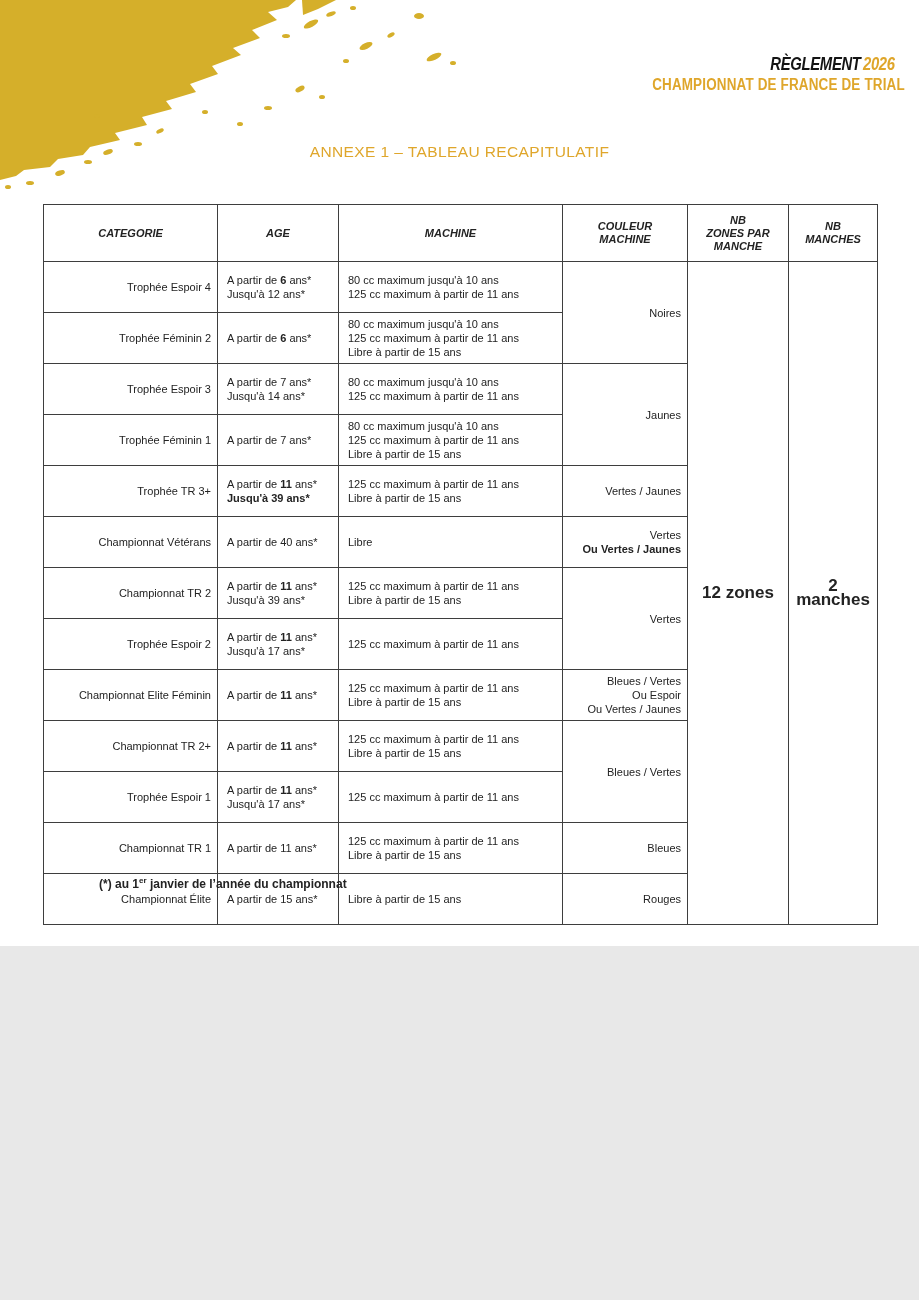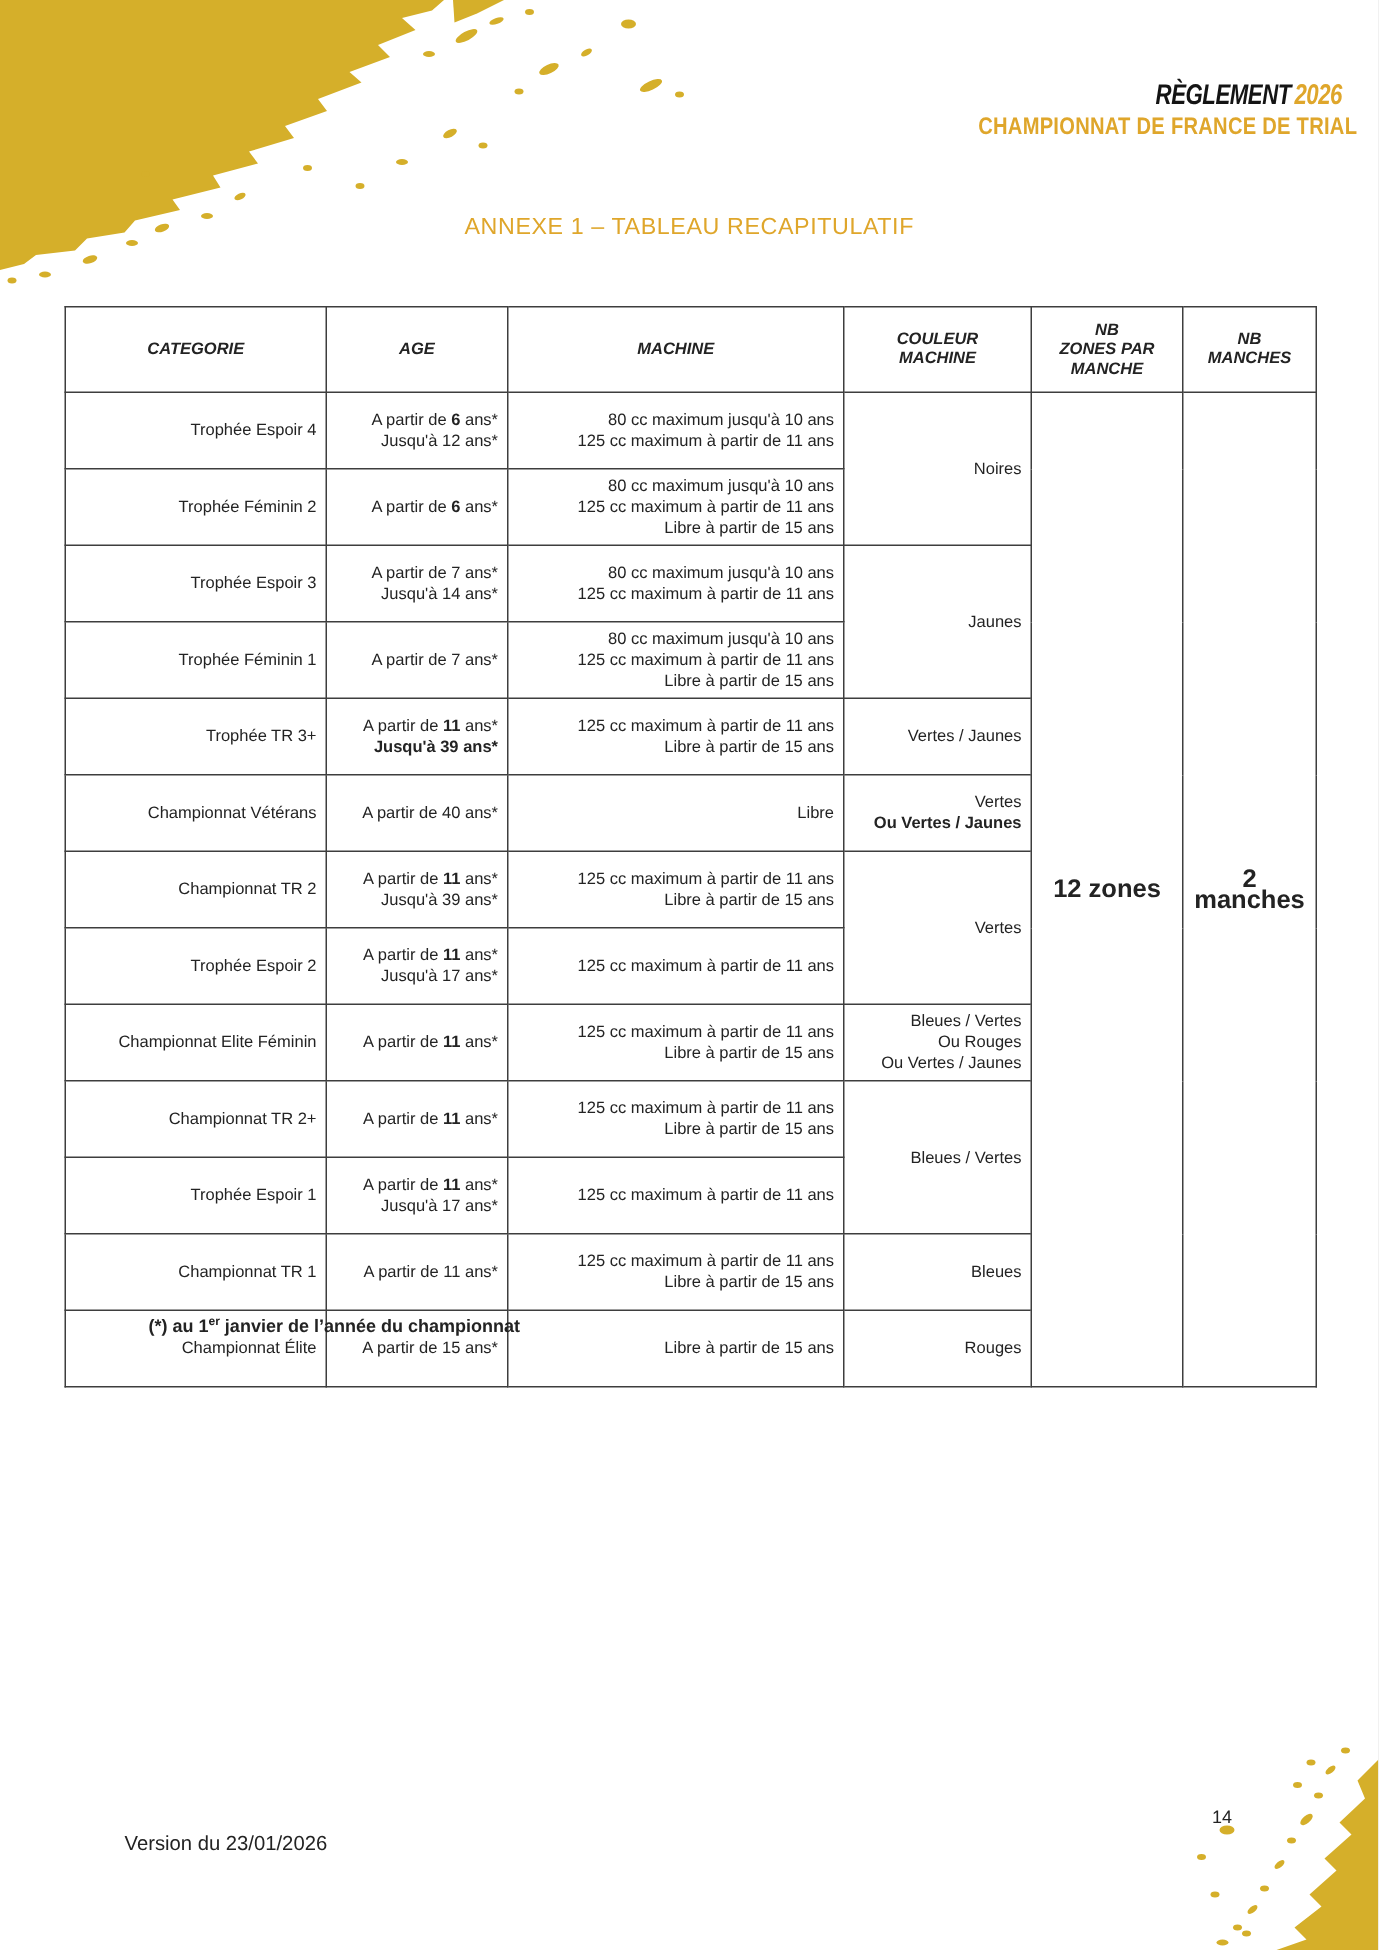--- a/index.html
+++ b/index.html
@@ -3,21 +3,21 @@
 <meta charset="utf-8">
 <style>
   :root{
     --gold-brush:#D5AF2A;
     --gold-text:#DFA62B;
     --border:#3e3e3e;
     --ink:#232323;
   }
   html,body{margin:0;padding:0;background:#e8e8e8;}
   .page{
-    position:relative;width:919px;height:1300px;margin:0 auto;
+    position:relative;width:919px;height:946px;margin:0 auto;
     background:#ffffff;overflow:hidden;
     font-family:"Liberation Sans","DejaVu Sans",sans-serif;color:var(--ink);
   }
   .brush{position:absolute;pointer-events:none;}
   .brush-tl{left:0;top:0;}
   .brush-br{left:779px;top:1155px;}
   .brush path,.brush ellipse,.brush polygon{fill:var(--gold-brush);}
 
   .brand{position:absolute;top:53px;right:14px;text-align:right;}
   .brand-l1{
@@ -44,21 +44,21 @@
   .recap th,.recap td{border:1px solid var(--border);}
   .recap th{
     height:52px;font-size:11px;font-weight:700;font-style:italic;
     text-align:center;line-height:13px;padding:2px 4px;
   }
   .recap td{
     height:42px;font-size:11px;line-height:14px;
     padding:4px 6px;vertical-align:middle;
   }
   td.cat{text-align:right;}
-  td.age,td.machine{text-align:right;padding-left:9px;}
+  td.age,td.machine{text-align:left;padding-left:9px;}
   td.couleur{text-align:right;}
   td.zones,td.manches{text-align:center;font-weight:700;font-size:17px;}
 
   .footnote{
     position:absolute;left:83px;top:860px;margin:16px;
     font-size:12px;font-weight:700;
   }
   .footnote sup{font-size:8px;}
   .version{position:absolute;left:83px;top:1221px;font-size:13.5px;}
   .pagenum{position:absolute;left:808px;top:1204px;font-size:12px;}
@@ -266,21 +266,21 @@
           <td class="cat">Championnat Elite Féminin</td>
           <td class="age">
             <div><span>A partir de </span><b>11</b><span> ans*</span></div>
           </td>
           <td class="machine">
             <div>125 cc maximum à partir de 11 ans</div>
             <div>Libre à partir de 15 ans</div>
           </td>
           <td class="couleur" rowspan="1">
             <div><span>Bleues / Vertes</span></div>
-            <div><span>Ou Rouges</span></div>
+            <div><span>Ou Espoir</span></div>
             <div><span>Ou Vertes / Jaunes</span></div>
           </td>
         </tr>
         <tr>
           <td class="cat">Championnat TR 2+</td>
           <td class="age">
             <div><span>A partir de </span><b>11</b><span> ans*</span></div>
           </td>
           <td class="machine">
             <div>125 cc maximum à partir de 11 ans</div>

